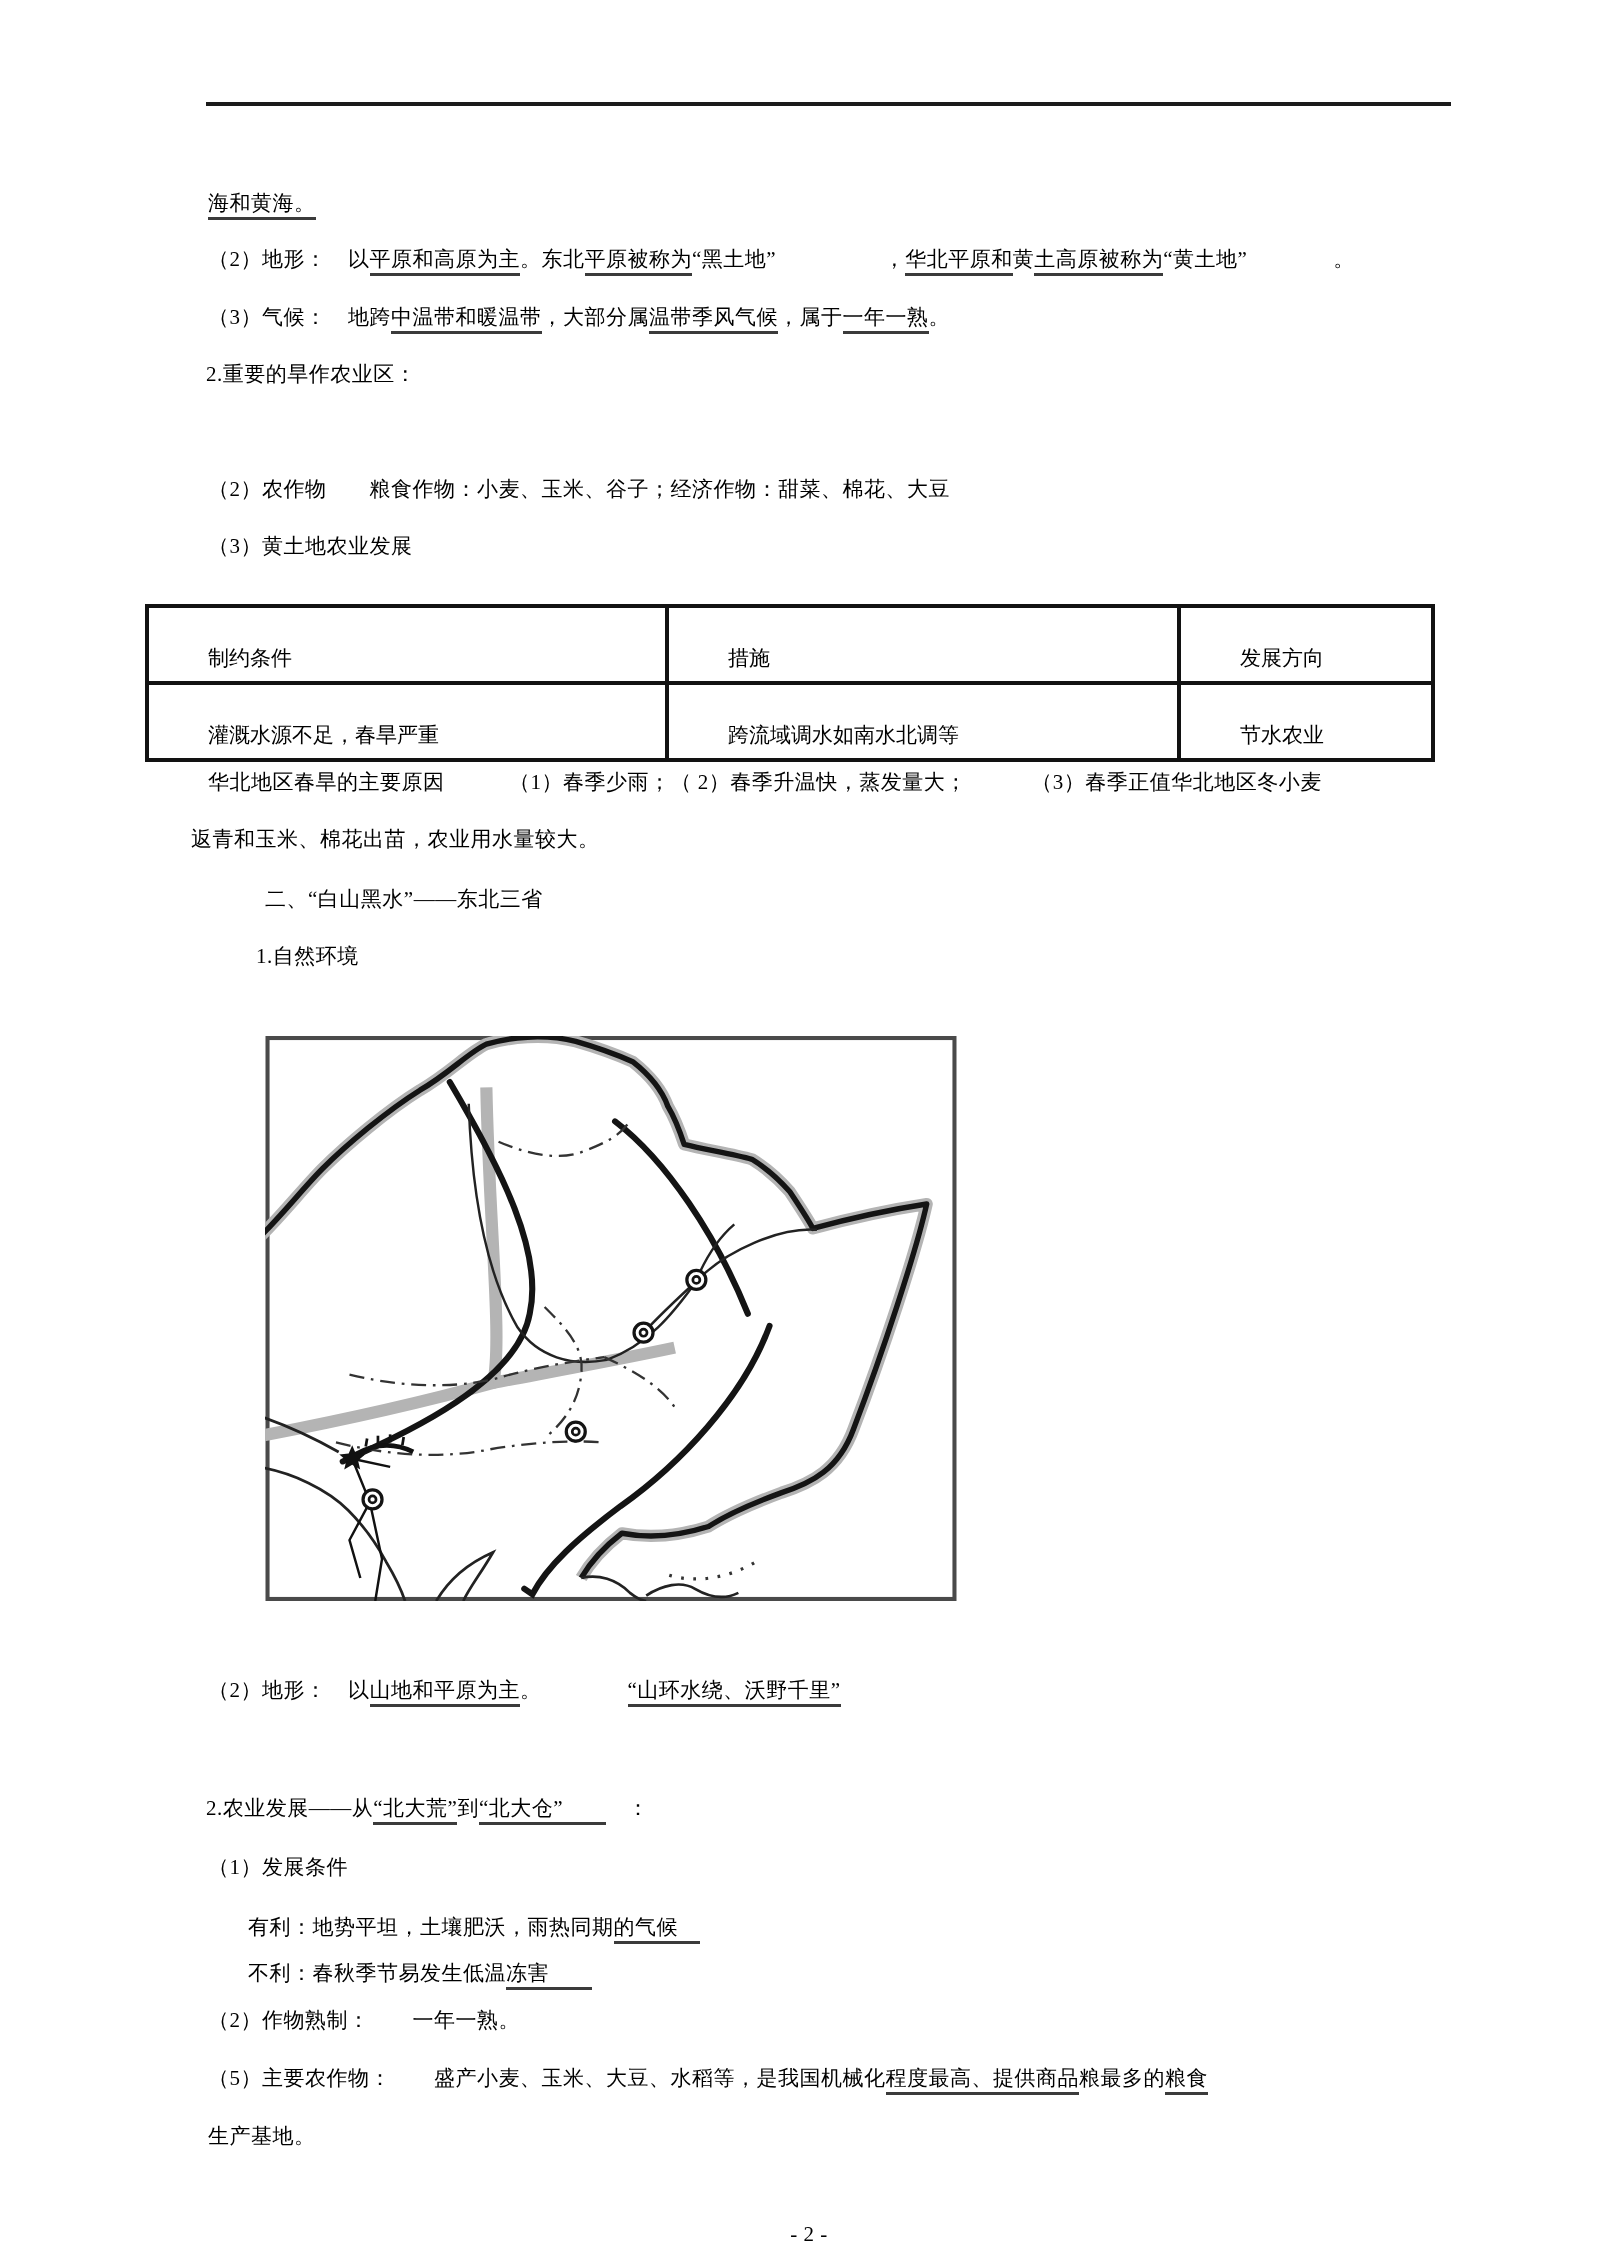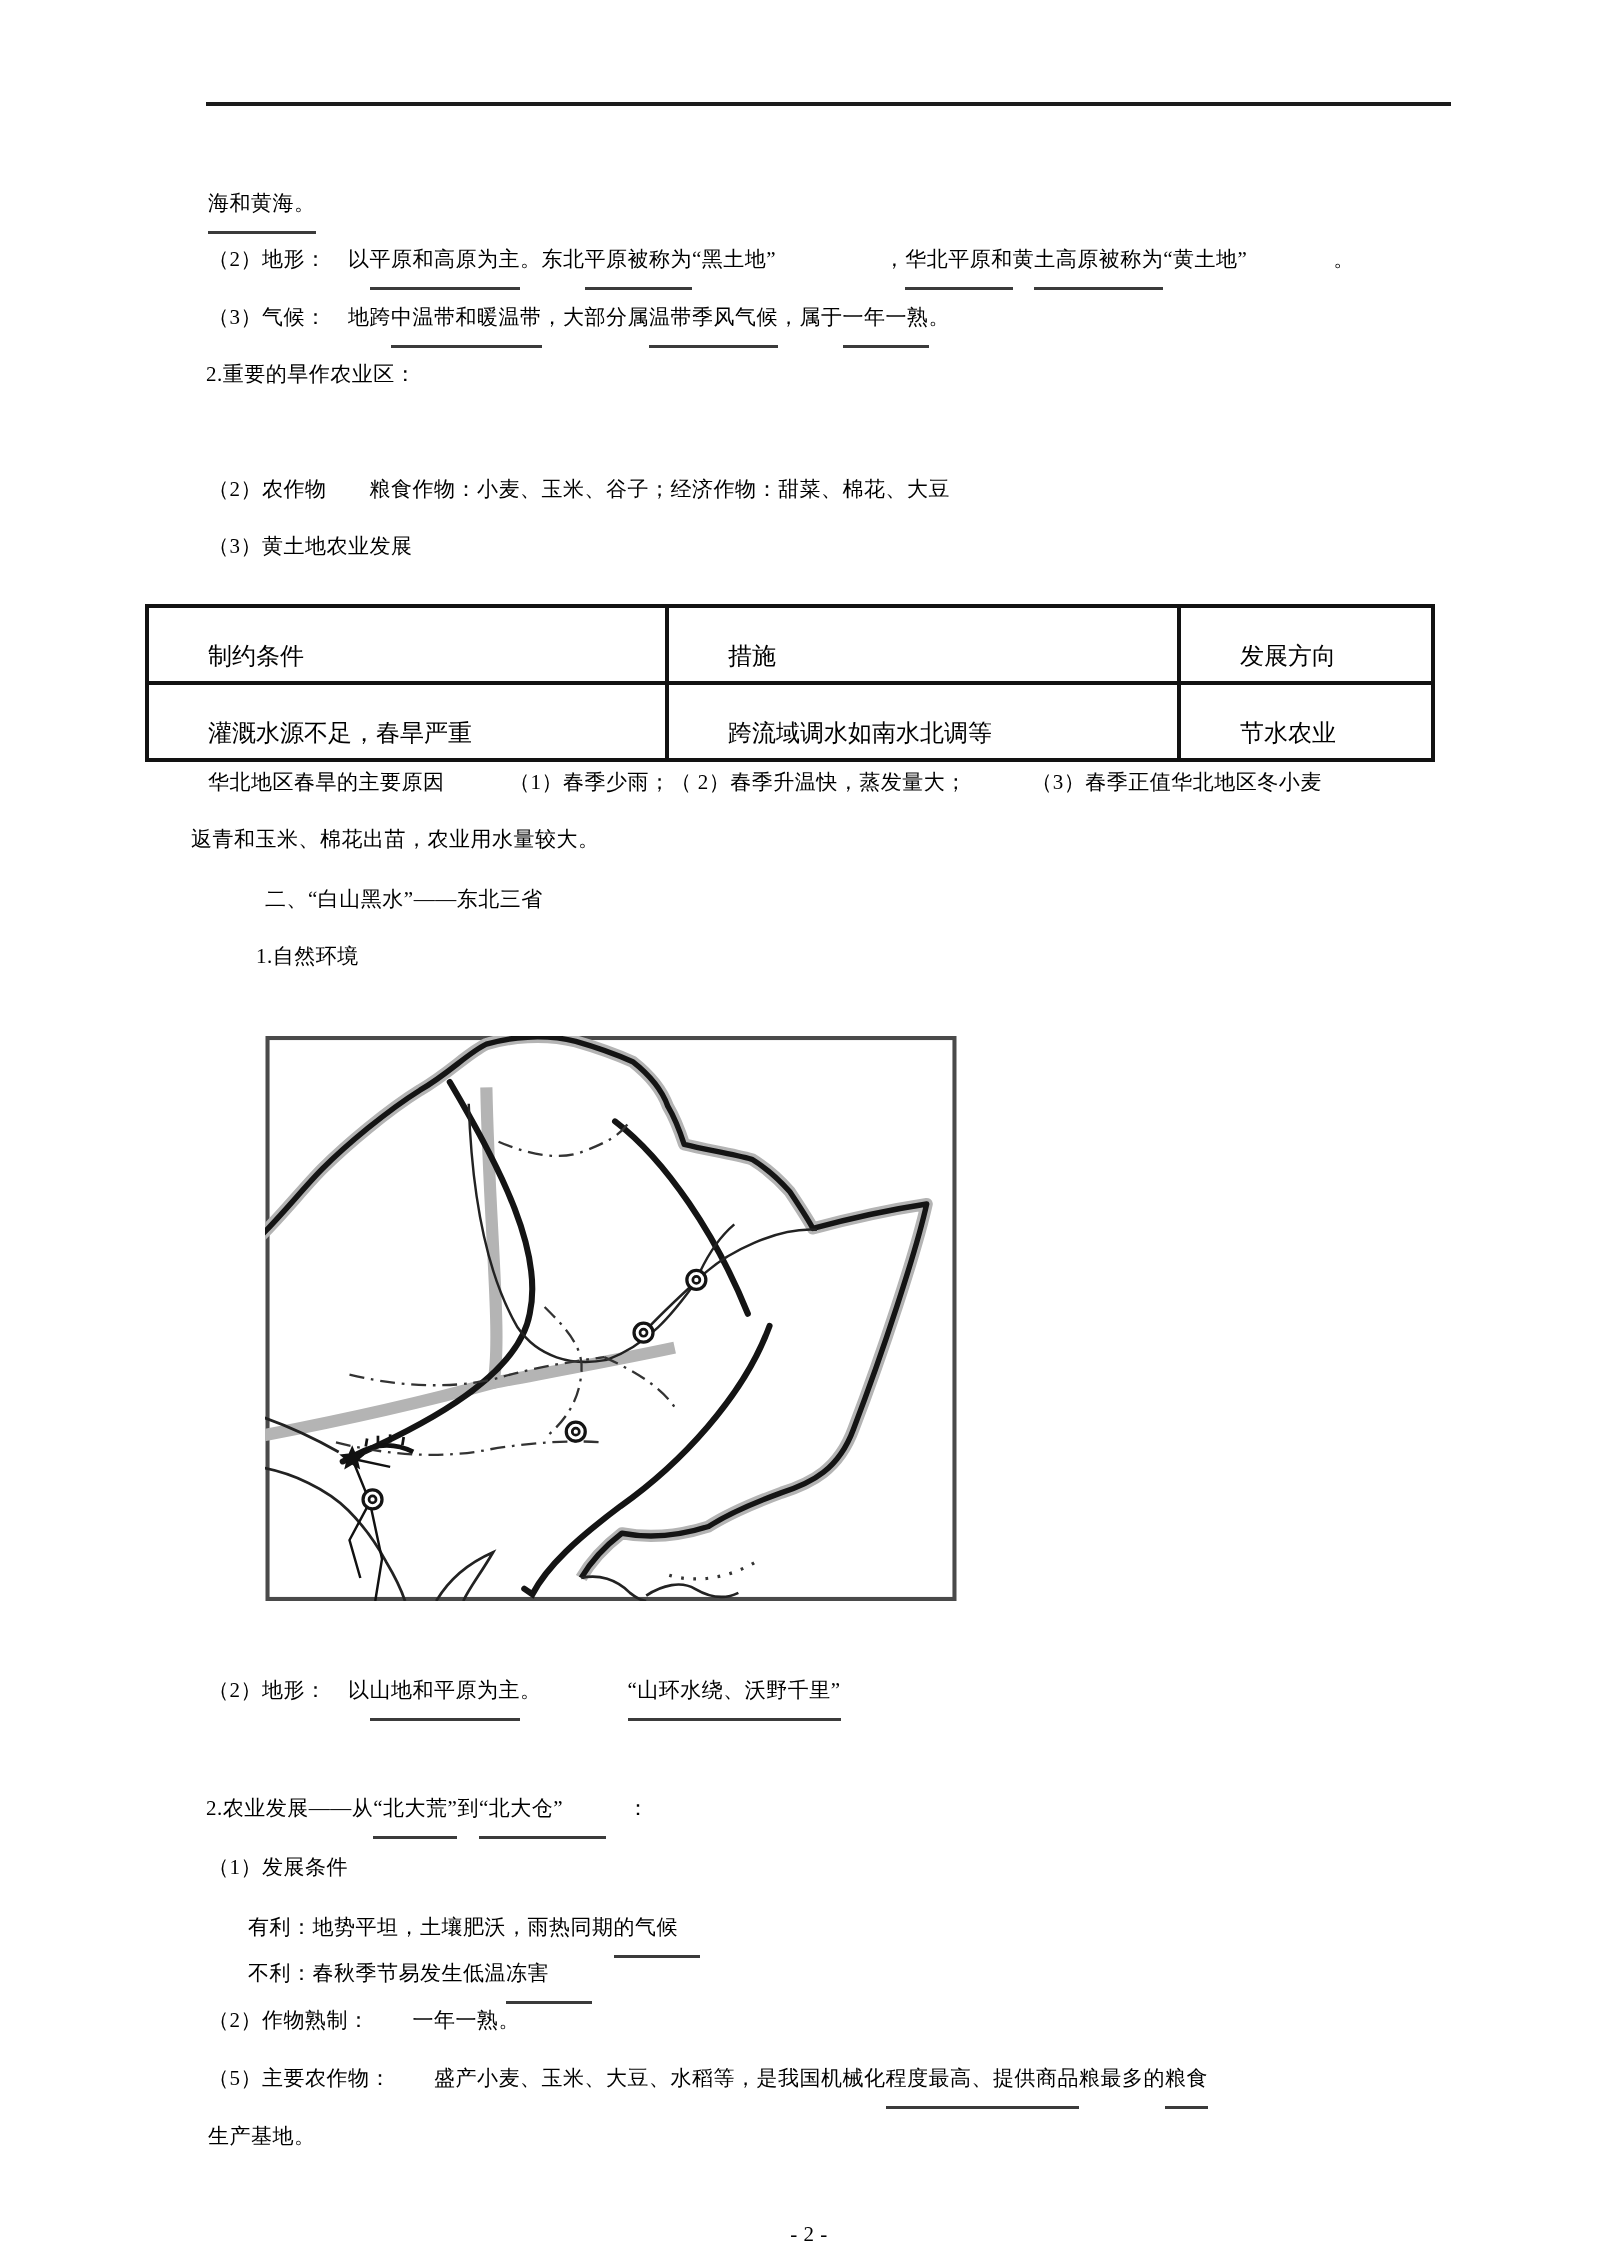--- a/index.html
+++ b/index.html
@@ -13,21 +13,21 @@
     overflow:hidden;
   }
   .block{
     position:absolute;
     white-space:pre;
     line-height:1.3;
     letter-spacing:0.5px;
   }
   .u{
     border-bottom:3.2px solid #3b3b3b;
-    padding-bottom:16px;
+    padding-bottom:2px;
   }
   .rule{
     position:absolute;
     left:206px;top:102px;
     width:1245px;height:3.6px;
     background:#1b1b1b;
   }
   table.loess{
     position:absolute;
     left:145px;top:604px;
@@ -35,21 +35,21 @@
     border-collapse:collapse;
     table-layout:fixed;
   }
   table.loess th,table.loess td{
     border:4.1px solid #121212;
     font-weight:400;
     text-align:left;
     vertical-align:bottom;
     height:64px;
     padding:0 0 9px 59px;
-    font-size:24px;
+    font-size:21px;
     white-space:pre;
   }
   .figure{
     position:absolute;
     left:265px;top:1036px;
     width:692px;height:565px;
   }
   .footer{
     position:absolute;
     top:2221px;left:0;width:100%;

